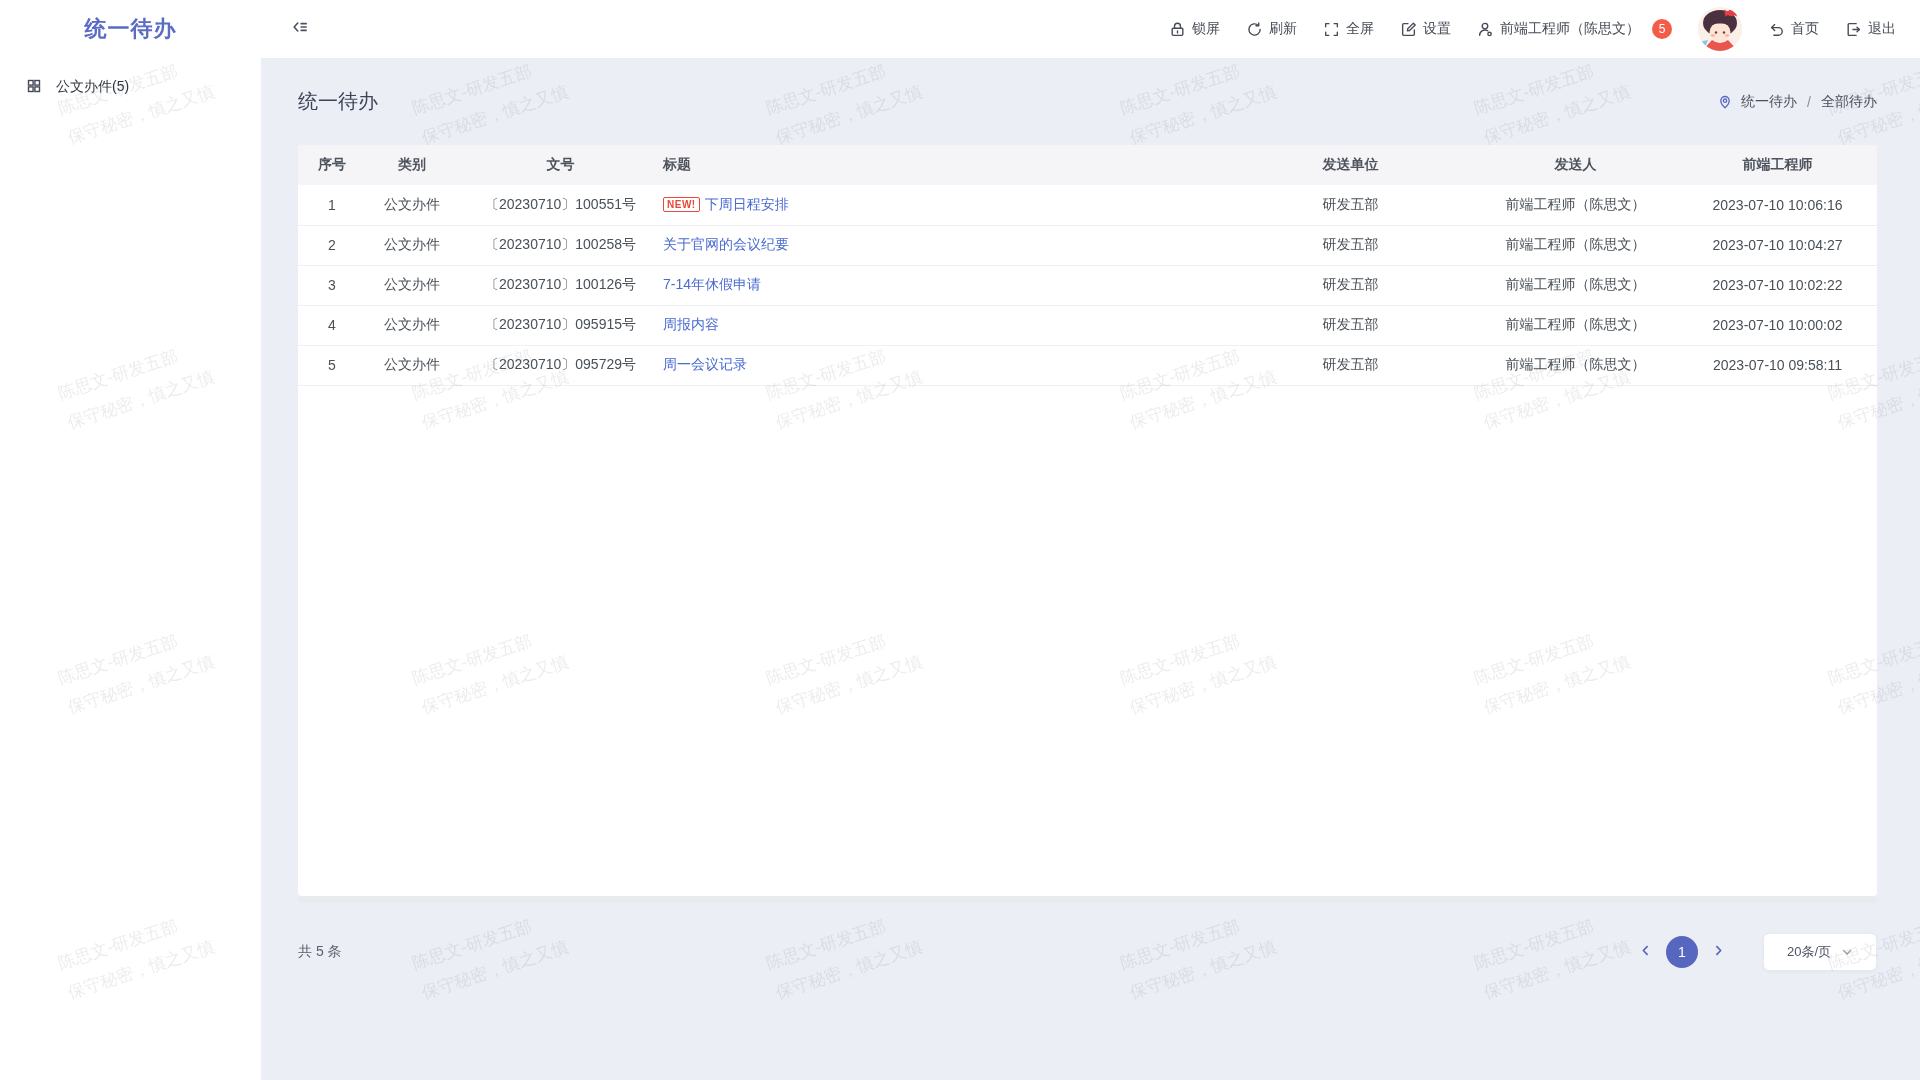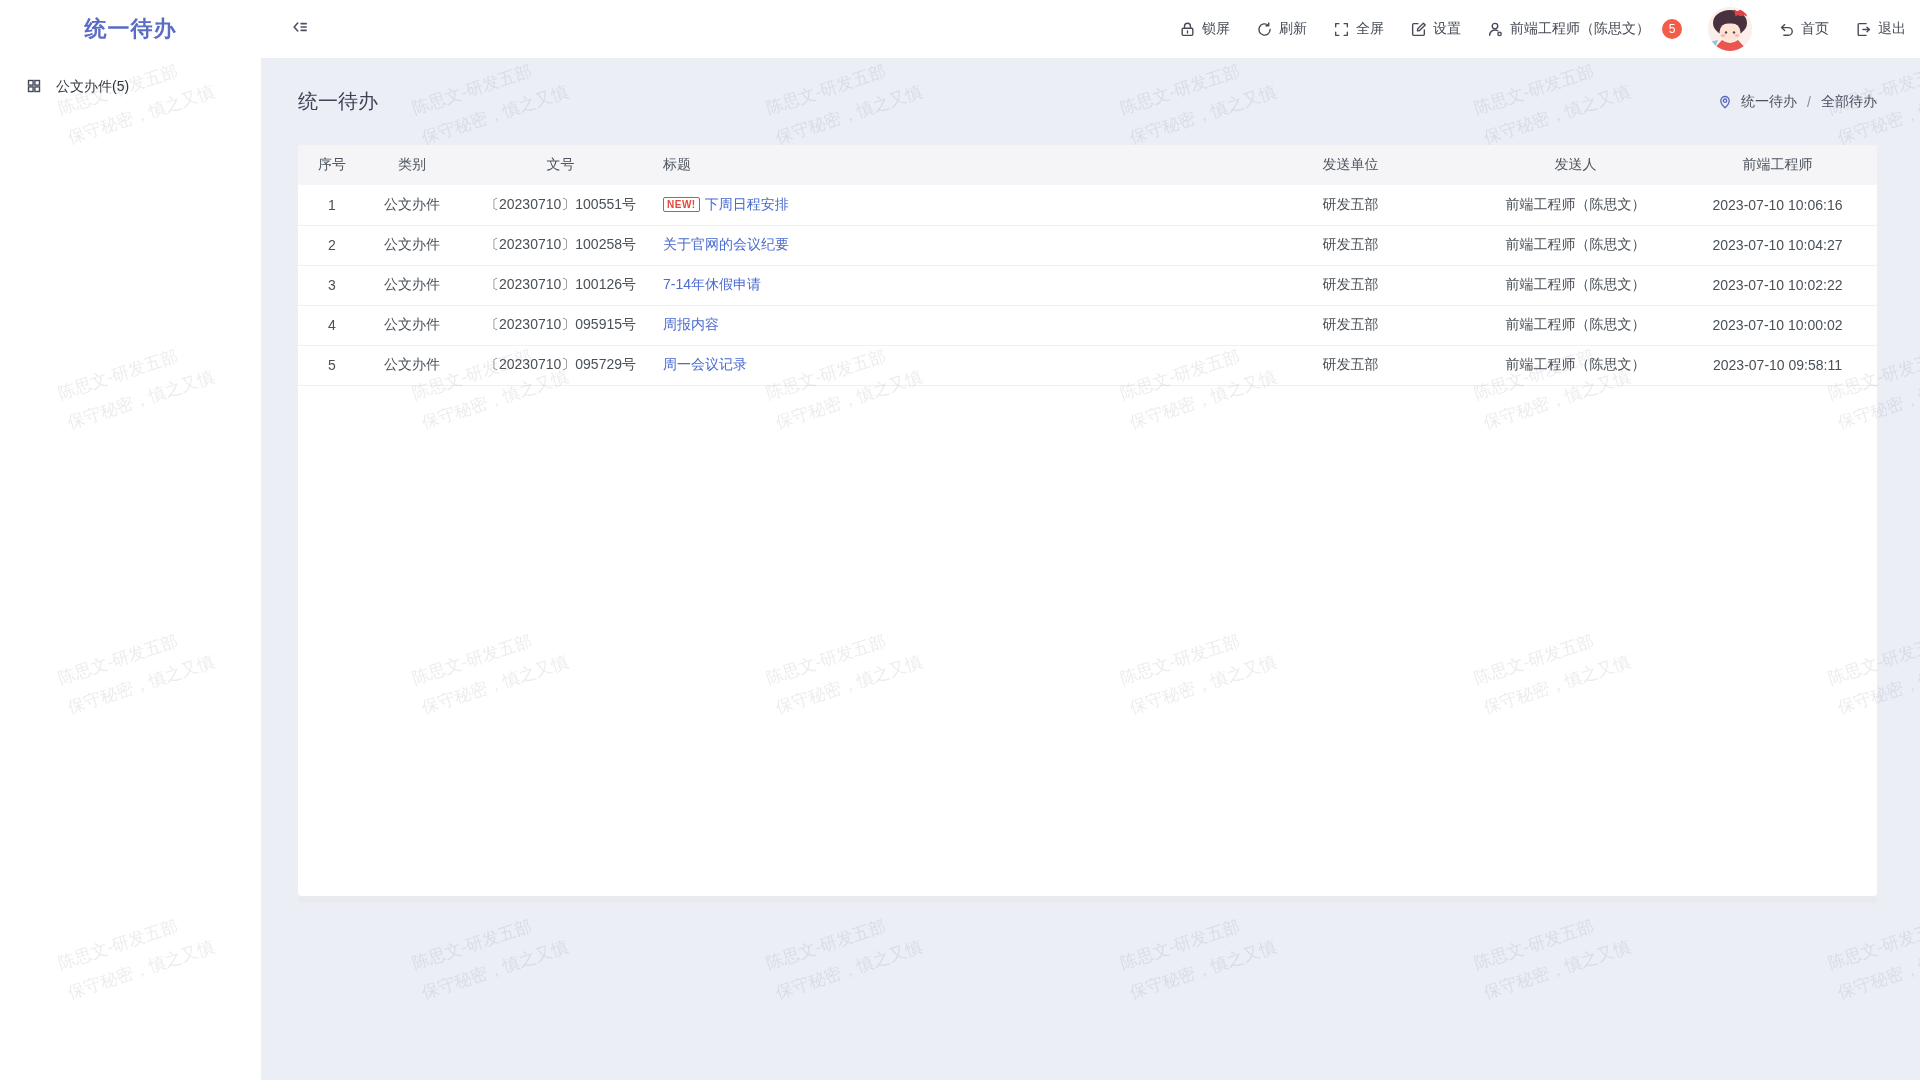--- a/index.html
+++ b/index.html
@@ -21,21 +21,21 @@
   .app-header{
     position:absolute;left:0;top:0;width:1920px;height:58px;background:#fff;
     display:flex;align-items:center;z-index:5;
   }
   .logo{
     width:261px;text-align:center;font-size:22px;font-weight:600;color:#5a6cc4;
     letter-spacing:1px;flex:0 0 auto;
   }
   .fold-btn{color:#4b5160;margin-left:30px;cursor:pointer;display:flex;align-items:center;}
   .header-right{
-    margin-left:auto;margin-right:14px;display:flex;align-items:center;gap:26px;
+    margin-left:auto;margin-right:24px;display:flex;align-items:center;gap:26px;
     color:#464b55;font-size:14px;
   }
   .h-item{display:flex;align-items:center;gap:6px;cursor:pointer;white-space:nowrap;}
   .h-item svg{display:block;}
   .user-badge{
     min-width:20px;height:20px;border-radius:10px;background:var(--badge-bg);
     color:#fff;font-size:12px;display:flex;align-items:center;justify-content:center;
     padding:0 5px;margin-left:-14px;
   }
   .avatar{
@@ -66,21 +66,21 @@
   .breadcrumb{display:flex;align-items:center;gap:8px;font-size:14px;color:#4c515e;}
   .breadcrumb .crumb{cursor:pointer;}
   .breadcrumb .sep{color:#8a8f99;margin:0 2px;}
   .breadcrumb svg{display:block;color:var(--accent);}
   
   .card{
     width:1579px;height:751px;background:#fff;border-radius:4px;overflow:hidden;
   }
   table{border-collapse:collapse;table-layout:fixed;width:1579px;font-size:14px;}
   thead th{
-    height:40px;background:var(--header-row-bg);color:#4e545e;font-weight:400;
+    height:40px;background:var(--header-row-bg);color:#4e545e;font-weight:700;
     vertical-align:middle;
   }
   tbody td{
     height:40px;color:#495057;border-bottom:1px solid #eef0f4;vertical-align:middle;
     overflow:hidden;white-space:nowrap;
   }
   .c-center{text-align:center;}
   .c-left{text-align:left;margin-left:44px;}
   .title-link{color:var(--link);text-decoration:none;cursor:pointer;}
   .new-badge{
@@ -327,20 +327,48 @@
     </td>
     <td class="c-center">研发五部</td>
     <td class="c-center">前端工程师（陈思文）</td>
     <td class="c-center">2023-07-10 09:58:11</td>
   </tr>
         </tbody>
     </table>
   </div>
   <div class="hscroll-track"></div>
 
+  <div class="footer-row">
+    <div class="total-text">共 5 条</div>
+    <div class="pager">
+      <span class="pg-btn">
+        <span>
+          <svg width="13" height="13" viewBox="0 0 12 12" fill="none" stroke="currentColor" stroke-width="1.6" stroke-linecap="round" stroke-linejoin="round">
+              <path d="M7.5 2.5L4 6l3.5 3.5"></path>
+            </svg>
+        </span>
+      </span>
+      <span class="pg-page">1</span>
+      <span class="pg-btn">
+        <span>
+          <svg width="13" height="13" viewBox="0 0 12 12" fill="none" stroke="currentColor" stroke-width="1.6" stroke-linecap="round" stroke-linejoin="round">
+              <path d="M4.5 2.5L8 6l-3.5 3.5"></path>
+            </svg>
+        </span>
+      </span>
+      <span class="page-size">
+        <span>20条/页</span>
+        <span>
+          <svg width="12" height="12" viewBox="0 0 12 12" fill="none" stroke="currentColor" stroke-width="1.4" stroke-linecap="round" stroke-linejoin="round">
+              <path d="M2.5 4.5L6 8l3.5-3.5"></path>
+            </svg>
+        </span>
+      </span>
+    </div>
+  </div>
 </div>
 
 <div class="wm-layer">
     <div class="wm-tile" style="left: 60px; top: 70px;">
       <div>陈思文-研发五部</div>
       <div>保守秘密，慎之又慎</div>
     </div>
     <div class="wm-tile" style="left: 414px; top: 70px;">
       <div>陈思文-研发五部</div>
       <div>保守秘密，慎之又慎</div>

